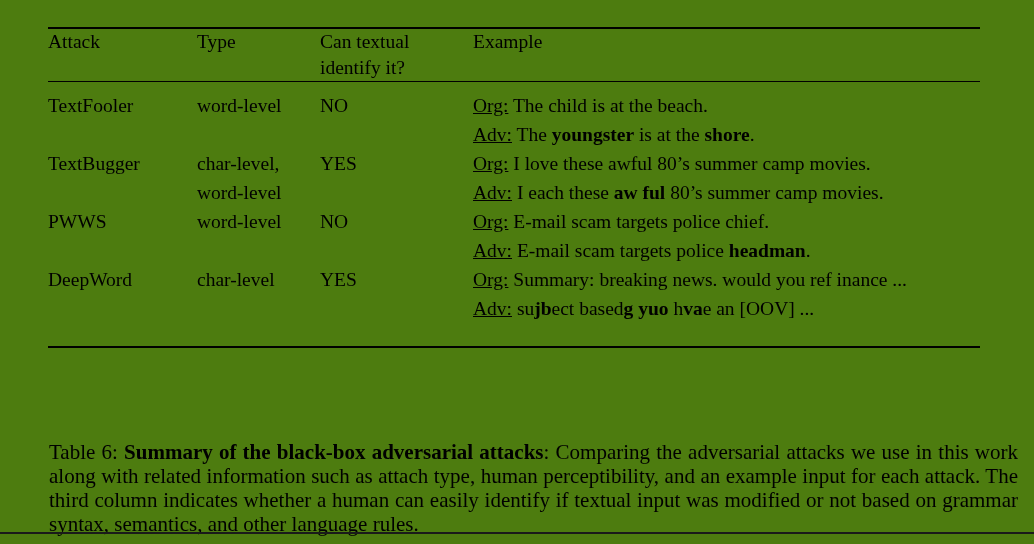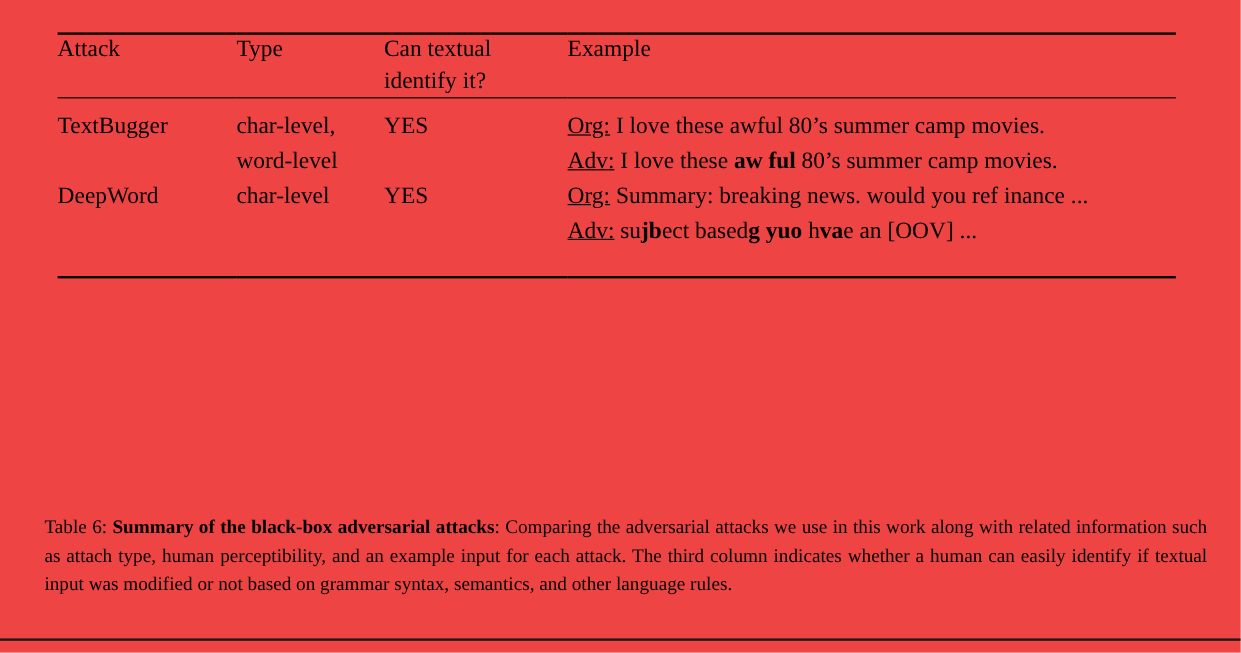--- a/index.html
+++ b/index.html
@@ -6,21 +6,21 @@
     margin: 0;
     padding: 0;
     background: #ffffff;
     color: #000000;
     font-family: "Liberation Serif", "DejaVu Serif", serif;
   }
   .page {
     position: relative;
     width: 1034px;
     height: 544px;
-    background: #ef4444;
+    background: #4d7c0f;
     overflow: hidden;
   }
   table.attack-table {
     position: absolute;
     left: 48px;
     top: 27px;
     width: 932px;
     border-collapse: collapse;
     table-layout: fixed;
     border-top: 2px solid #000;
@@ -44,22 +44,22 @@
   tbody td { line-height: 29px; }
   tbody tr:first-child td { padding-top: 9px; }
   tbody tr:last-child td { padding-bottom: 23px; }
   .ex-label { text-decoration: underline; }
   .ex-line { white-space: nowrap; }
   .caption {
     position: absolute;
     left: 33px;
     top: 424px;
     width: 969px;
-    margin: 4px;
-    font-size: 16px;
+    margin: 16px;
+    font-size: 21px;
     line-height: 24px;
     text-align: justify;
   }
   .page-rule {
     position: absolute;
     left: 0;
     top: 532px;
     width: 1034px;
     height: 0;
     border: none;
@@ -83,26 +83,44 @@
     <thead>
       <tr>
         <th class="c-attack">Attack</th>
         <th>Type</th>
         <th><span>Can textual</span><br><span>identify it?</span></th>
         <th>Example</th>
       </tr>
     </thead>
     <tbody id="table-body">
         <tr>
+          <td class="c-attack">TextFooler</td>
+          <td class="c-type">word-level</td>
+          <td class="c-human">NO</td>
+          <td class="c-example">
+            <div class="ex-line"><span class="ex-label">Org:</span> <span>The child is at the beach.</span></div>
+            <div class="ex-line"><span class="ex-label">Adv:</span> <span>The </span><b>youngster</b><span> is at the </span><b>shore</b><span>.</span></div>
+          </td>
+        </tr>
+        <tr>
           <td class="c-attack">TextBugger</td>
           <td class="c-type">char-level,<br>word-level</td>
           <td class="c-human">YES</td>
           <td class="c-example">
             <div class="ex-line"><span class="ex-label">Org:</span> <span>I love these awful 80’s summer camp movies.</span></div>
-            <div class="ex-line"><span class="ex-label">Adv:</span> <span>I love these </span><b>aw ful</b><span> 80’s summer camp movies.</span></div>
+            <div class="ex-line"><span class="ex-label">Adv:</span> <span>I each these </span><b>aw ful</b><span> 80’s summer camp movies.</span></div>
+          </td>
+        </tr>
+        <tr>
+          <td class="c-attack">PWWS</td>
+          <td class="c-type">word-level</td>
+          <td class="c-human">NO</td>
+          <td class="c-example">
+            <div class="ex-line"><span class="ex-label">Org:</span> <span>E-mail scam targets police chief.</span></div>
+            <div class="ex-line"><span class="ex-label">Adv:</span> <span>E-mail scam targets police </span><b>headman</b><span>.</span></div>
           </td>
         </tr>
         <tr>
           <td class="c-attack">DeepWord</td>
           <td class="c-type">char-level</td>
           <td class="c-human">YES</td>
           <td class="c-example">
             <div class="ex-line"><span class="ex-label">Org:</span> <span>Summary: breaking news. would you ref inance ...</span></div>
             <div class="ex-line"><span class="ex-label">Adv:</span> <span>su</span><b>jb</b><span>ect based</span><b>g</b><span> </span><b>yuo</b><span> h</span><b>va</b><span>e an [OOV] ...</span></div>
           </td>

